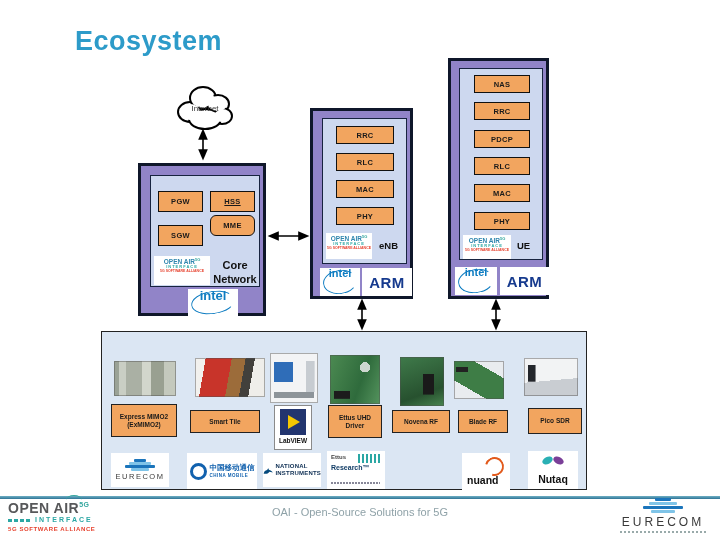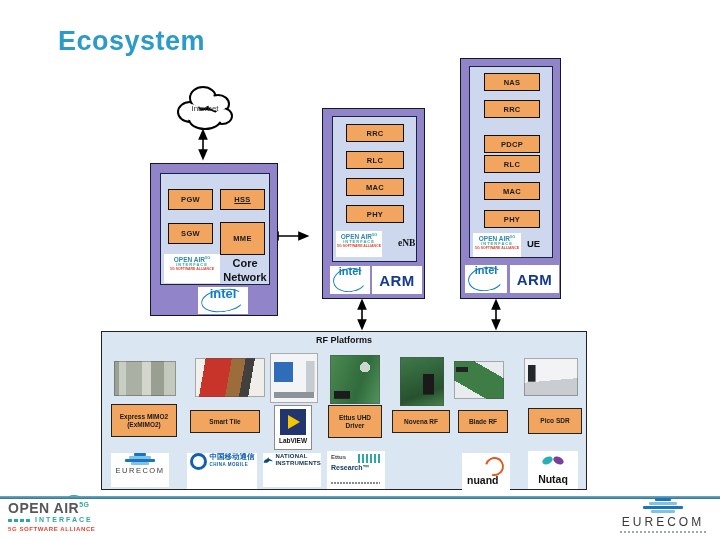--- a/index.html
+++ b/index.html
@@ -1,23 +1,23 @@
 <!DOCTYPE html>
 <html><head>
 <meta charset="utf-8">
 <style>
   html,body{margin:0;padding:0;background:#e8e8e8;font-family:"Liberation Sans",sans-serif;}
   #slide{position:relative;width:720px;height:540px;background:#ffffff;overflow:hidden;margin:0 auto;}
   .abs{position:absolute;}
 
   
-  .slide-title{left:58px;top:26px;font-size:27px;font-weight:bold;color:#2d9bc9;letter-spacing:0.5px;}
-
-  
-  .purple-box{position:absolute;background:#9184c8;border:1px solid #0f172a;box-sizing:border-box;margin-left:12px;}
+  .slide-title{left:75px;top:26px;font-size:27px;font-weight:bold;color:#2d9bc9;letter-spacing:0.5px;}
+
+  
+  .purple-box{position:absolute;background:#9184c8;border:3px solid #0f172a;box-sizing:border-box;}
   .inner-panel{position:absolute;background:#cdd8ef;border:1px solid #17233f;box-sizing:border-box;}
   .layer-box{position:absolute;background:#f2a55f;border:1.5px solid #111;box-sizing:border-box;
              display:flex;align-items:center;justify-content:center;
              font-size:7.5px;font-weight:bold;color:#1a1a1a;letter-spacing:0.3px;}
   .panel-title{position:absolute;font-size:11px;font-weight:bold;color:#111;text-align:center;line-height:1.25;}
   .node-label{position:absolute;font-size:9.5px;font-weight:bold;color:#111;}
 
   
   .oai-mini{position:absolute;background:#fff;text-align:center;line-height:1.1;padding:2px 1px 1px;box-sizing:border-box;overflow:hidden;}
   .om-l1{font-size:6.5px;font-weight:bold;color:#2e86ae;white-space:nowrap;}
@@ -54,21 +54,21 @@
   .ph-pico{background:linear-gradient(#23262b,#23262b) 8% 32%/14% 44% no-repeat,
            linear-gradient(175deg,#f2f3f4 58%,#c9cdd2 58%),#dfe2e6;}
 
   
   .lv-box{position:absolute;background:#fff;border:1px solid #8a8a8a;box-sizing:border-box;text-align:center;}
   .lv-icon{position:relative;margin:3px auto 2px;width:26px;height:26px;background:#22356f;}
   .lv-arrow{position:absolute;left:8px;top:6px;width:0;height:0;border-left:12px solid #f5c700;border-top:7px solid transparent;border-bottom:7px solid transparent;}
   .lv-text{font-size:6.5px;font-weight:bold;color:#111;}
 
   
-  .plogo{position:absolute;background:#fff;box-sizing:border-box;display:flex;align-items:flex-start;justify-content:center;overflow:hidden;}
+  .plogo{position:absolute;background:#fff;box-sizing:border-box;display:flex;align-items:center;justify-content:center;overflow:hidden;}
   .eur-stack{display:flex;flex-direction:column;align-items:center;line-height:1;}
   .eur-bars{display:block;width:34px;height:12px;position:relative;margin-bottom:2px;}
   .eur-bars i{position:absolute;display:block;height:2.5px;border-radius:1px;}
   .eur-bars i:nth-child(1){width:12px;left:11px;top:0;background:#1b75bb;}
   .eur-bars i:nth-child(2){width:22px;left:6px;top:3px;background:#7fc4e8;}
   .eur-bars i:nth-child(3){width:30px;left:2px;top:6px;background:#1b75bb;}
   .eur-bars i:nth-child(4){width:18px;left:8px;top:9px;background:#7fc4e8;}
   .eur-text{font-size:7.5px;color:#3a3a3a;letter-spacing:1.5px;}
   .eur-tag{display:block;width:52px;height:2px;margin-top:2px;background:repeating-linear-gradient(90deg,#9aa 0 2px,rgba(0,0,0,0) 2px 4px);}
 
@@ -160,21 +160,21 @@
       <ellipse cx="35" cy="37" rx="14" ry="8"></ellipse>
     </g>
     <text x="35" y="29" text-anchor="middle" font-size="8" fill="#333">Internet</text>
   </svg>
 
   <div class="purple-box" style="left:138px;top:163px;width:128px;height:153px;">
     <div class="inner-panel" style="left:9px;top:9px;width:110px;height:112px;">
       <div class="layer-box" style="left:7px;top:15px;width:45px;height:21px;">PGW</div>
       <div class="layer-box" style="left:59px;top:15px;width:45px;height:21px;text-decoration:underline;">HSS</div>
       <div class="layer-box" style="left:7px;top:49px;width:45px;height:21px;">SGW</div>
-      <div class="layer-box" style="left:59px;top:48px;width:45px;height:33px;">MME</div>
+      <div class="layer-box" style="left:59px;top:39px;width:45px;height:21px;border-radius:6px;">MME</div>
       <div class="oai-mini" style="left:3px;top:80px;width:56px;height:29px;">
         <div class="om-l1"><span>OPEN AIR</span><sup>5G</sup></div>
         <div class="om-l2">INTERFACE</div>
         <div class="om-l3">5G SOFTWARE ALLIANCE</div>
       </div>
       <div class="panel-title" style="left:60px;top:83px;width:48px;">Core Network</div>
     </div>
     <div class="white-logo" style="left:47px;top:123px;width:50px;height:27px;">
       <span class="intel-wrap">
           <i class="intel-ring"></i>
@@ -187,38 +187,38 @@
     <div class="inner-panel" style="left:9px;top:7px;width:85px;height:146px;">
       <div class="layer-box" style="left:13px;top:7px;width:58px;height:18px;">RRC</div>
       <div class="layer-box" style="left:13px;top:34px;width:58px;height:18px;">RLC</div>
       <div class="layer-box" style="left:13px;top:61px;width:58px;height:18px;">MAC</div>
       <div class="layer-box" style="left:13px;top:88px;width:58px;height:18px;">PHY</div>
       <div class="oai-mini" style="left:3px;top:114px;width:46px;height:26px;">
         <div class="om-l1"><span>OPEN AIR</span><sup>5G</sup></div>
         <div class="om-l2">INTERFACE</div>
         <div class="om-l3">5G SOFTWARE ALLIANCE</div>
       </div>
-      <div class="node-label" style="left:65px;top:121px;font-family:Liberation Serif, serif;">eNB</div>
+      <div class="node-label" style="left:56px;top:121px;">eNB</div>
     </div>
     <div class="white-logo" style="left:7px;top:157px;width:40px;height:28px;">
       <span class="intel-wrap">
           <i class="intel-ring"></i>
           <span class="intel-text" style="font-size:11px;">intel</span>
         </span>
     </div>
     <div class="white-logo" style="left:49px;top:157px;width:50px;height:28px;">
       <span class="arm-text">ARM</span>
     </div>
   </div>
 
   <div class="purple-box" style="left:448px;top:58px;width:101px;height:241px;">
     <div class="inner-panel" style="left:8px;top:7px;width:84px;height:192px;">
       <div class="layer-box" style="left:14px;top:6px;width:56px;height:18px;">NAS</div>
       <div class="layer-box" style="left:14px;top:33px;width:56px;height:18px;">RRC</div>
-      <div class="layer-box" style="left:14px;top:68px;width:56px;height:18px;">PDCP</div>
+      <div class="layer-box" style="left:14px;top:61px;width:56px;height:18px;">PDCP</div>
       <div class="layer-box" style="left:14px;top:88px;width:56px;height:18px;">RLC</div>
       <div class="layer-box" style="left:14px;top:115px;width:56px;height:18px;">MAC</div>
       <div class="layer-box" style="left:14px;top:143px;width:56px;height:18px;">PHY</div>
       <div class="oai-mini" style="left:3px;top:166px;width:48px;height:24px;">
         <div class="om-l1"><span>OPEN AIR</span><sup>5G</sup></div>
         <div class="om-l2">INTERFACE</div>
         <div class="om-l3">5G SOFTWARE ALLIANCE</div>
       </div>
       <div class="node-label" style="left:57px;top:171px;">UE</div>
     </div>
@@ -227,21 +227,20 @@
           <i class="intel-ring"></i>
           <span class="intel-text" style="font-size:11px;">intel</span>
         </span>
     </div>
     <div class="white-logo" style="left:49px;top:206px;width:49px;height:28px;">
       <span class="arm-text">ARM</span>
     </div>
   </div>
 
   <div class="rf-box">
-    <div class="rf-header">RF Platforms</div>
 
     <div class="photo ph-exmimo" style="left:12px;top:29px;width:62px;height:35px;"></div>
     <div class="photo ph-smarttile" style="left:93px;top:26px;width:70px;height:39px;"></div>
     <div class="photo ph-nibench" style="left:168px;top:21px;width:48px;height:50px;"></div>
     <div class="photo ph-ettus" style="left:228px;top:23px;width:50px;height:49px;"></div>
     <div class="photo ph-novena" style="left:298px;top:25px;width:44px;height:49px;"></div>
     <div class="photo ph-blade" style="left:352px;top:29px;width:50px;height:38px;"></div>
     <div class="photo ph-pico" style="left:422px;top:26px;width:54px;height:38px;"></div>
 
     <div class="rf-label" style="left:9px;top:72px;width:66px;height:33px;">
@@ -317,20 +316,21 @@
     </div>
     <div class="plogo" style="left:360px;top:121px;width:48px;height:38px;">
       <span class="nuand-wrap">
         <span class="nuand-swirl"></span>
         <span class="nuand-text">nuand</span>
       </span>
     </div>
   </div>
 
   <div class="footer-divider"></div>
+  <div class="footer-caption">OAI - Open-Source Solutions for 5G</div>
 
   <div class="oai-footer">
     <div class="of-row">
       <span>OPEN AIR</span><sup>5G</sup>
       <span class="of-arcs"></span>
     </div>
     <div class="of-interface">
         <span class="of-dashes"></span>
         <span>INTERFACE</span>
       </div>

